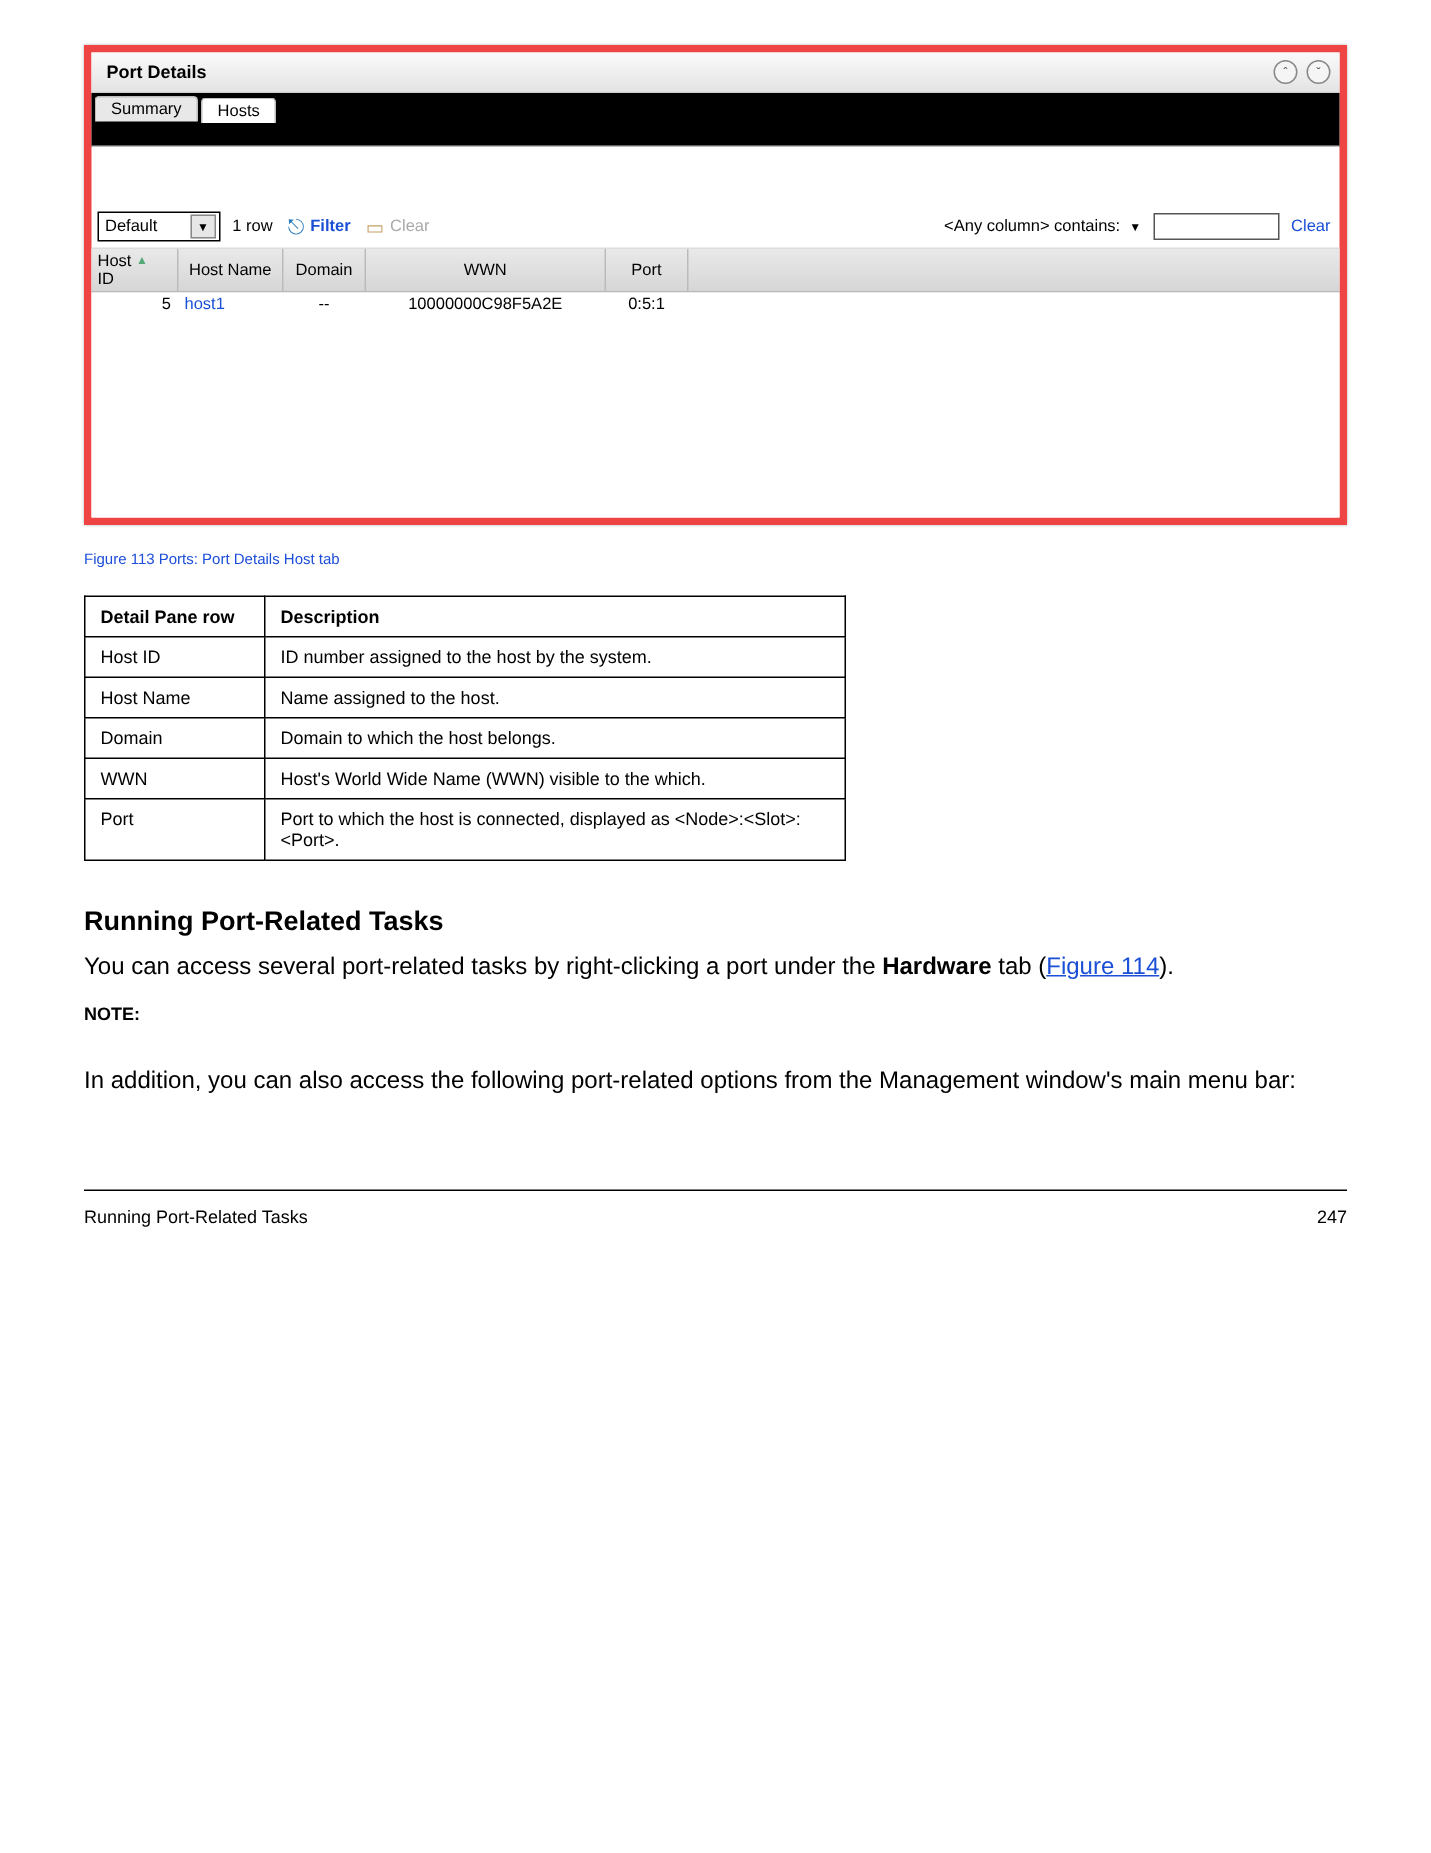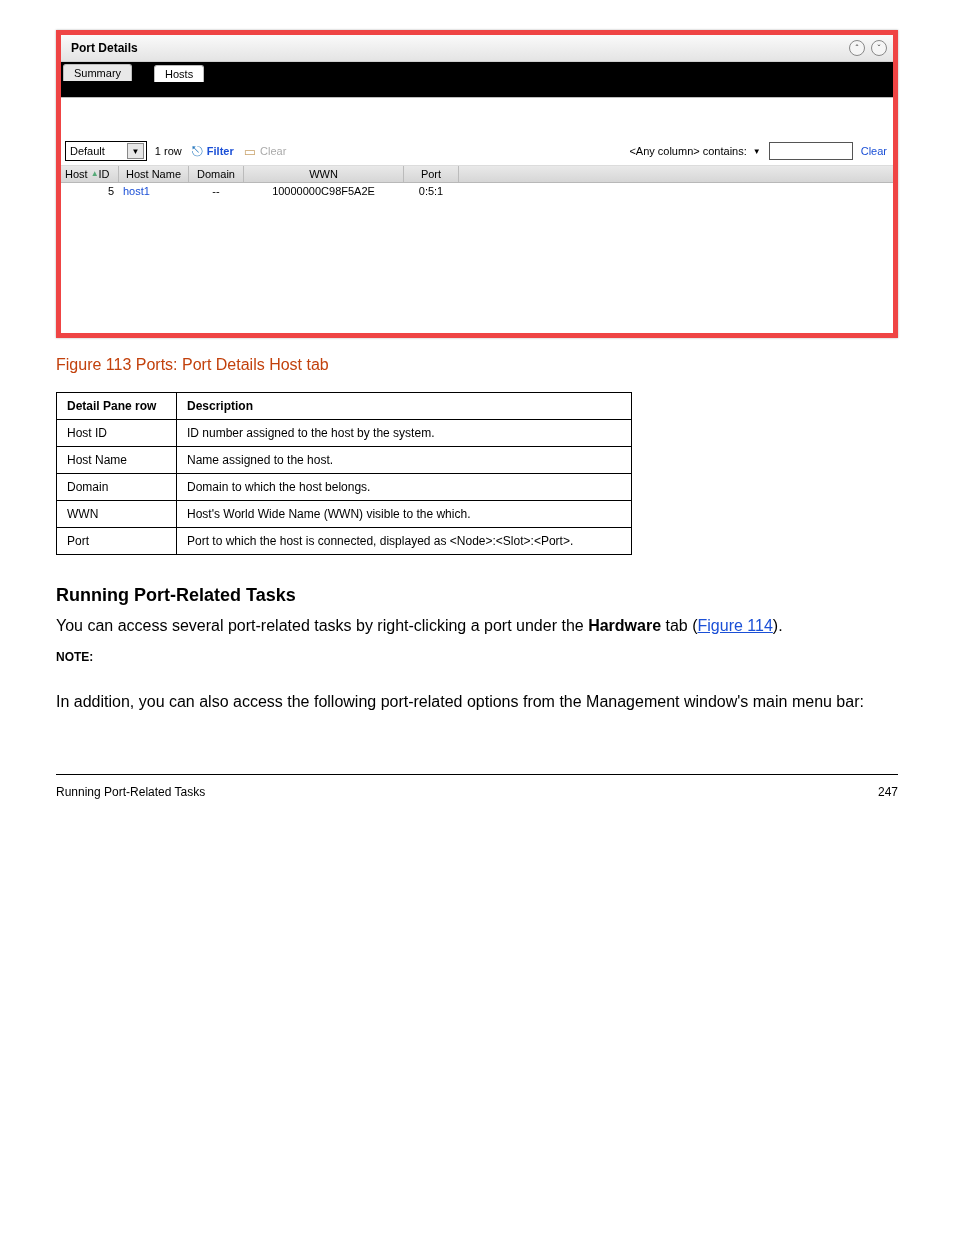--- a/index.html
+++ b/index.html
@@ -59,21 +59,20 @@
     padding: 2px 10px;
     font-size:11px;
     border-top-left-radius:3px;
     border-top-right-radius:3px;
     cursor:pointer;
   }
   .tab.active {
     background:#fff;
     position:relative;
     top:1px;
-    margin-left:20px;
   }
   .toolbar {
     display:flex;
     align-items:center;
     padding:4px 4px;
     border-bottom:1px solid #dcdcdc;
     gap:6px;
     margin-top:39px;
   }
   .dropdown {
@@ -136,21 +135,21 @@
   .gridhead .col {
     border-right:1px solid #bbb;
     padding:2px 4px;
     font-size:11px;
     display:flex;
     align-items:center;
     justify-content:center;
     text-align:center;
   }
   .gridhead .col.left { justify-content:flex-start; text-align:left;}
-  .gridhead .col.hostid { align-items:flex-start; line-height:1.1;}
+  .gridhead .col.hostid { flex-direction:column; align-items:flex-start; line-height:1.1;}
   .gridhead .sort { color:#5a7; font-size:8px; margin-left:3px;}
   .gridrow {
     display:flex;
     font-size:11px;
   }
   .gridrow .cell {
     padding:2px 4px;
     border-right:1px solid transparent;
   }
   .gridbody {
@@ -159,27 +158,27 @@
   }
   .linkcell { color:#1a4fd6; cursor:pointer; }
   .c-hostid { width:58px; }
   .c-hostname { width:70px; }
   .c-domain { width:55px; text-align:center;}
   .c-wwn { width:160px; text-align:center;}
   .c-port { width:55px; text-align:center;}
   .c-rest { flex:1;}
 
   .fig-caption {
-    font-size:16px;
-    color:#c2410c;
+    font-size:10px;
+    color:#1d4ed8;
     margin: 6px 0 18px 0;
   }
   .detail-table {
     border-collapse: collapse;
-    width: 576px;
+    width: 508px;
   }
   .detail-table th, .detail-table td {
     border:1px solid #000;
     padding:6px 10px;
     font-size:12px;
     vertical-align:top;
     text-align:left;
   }
   .detail-table th {
     background:#fff;

